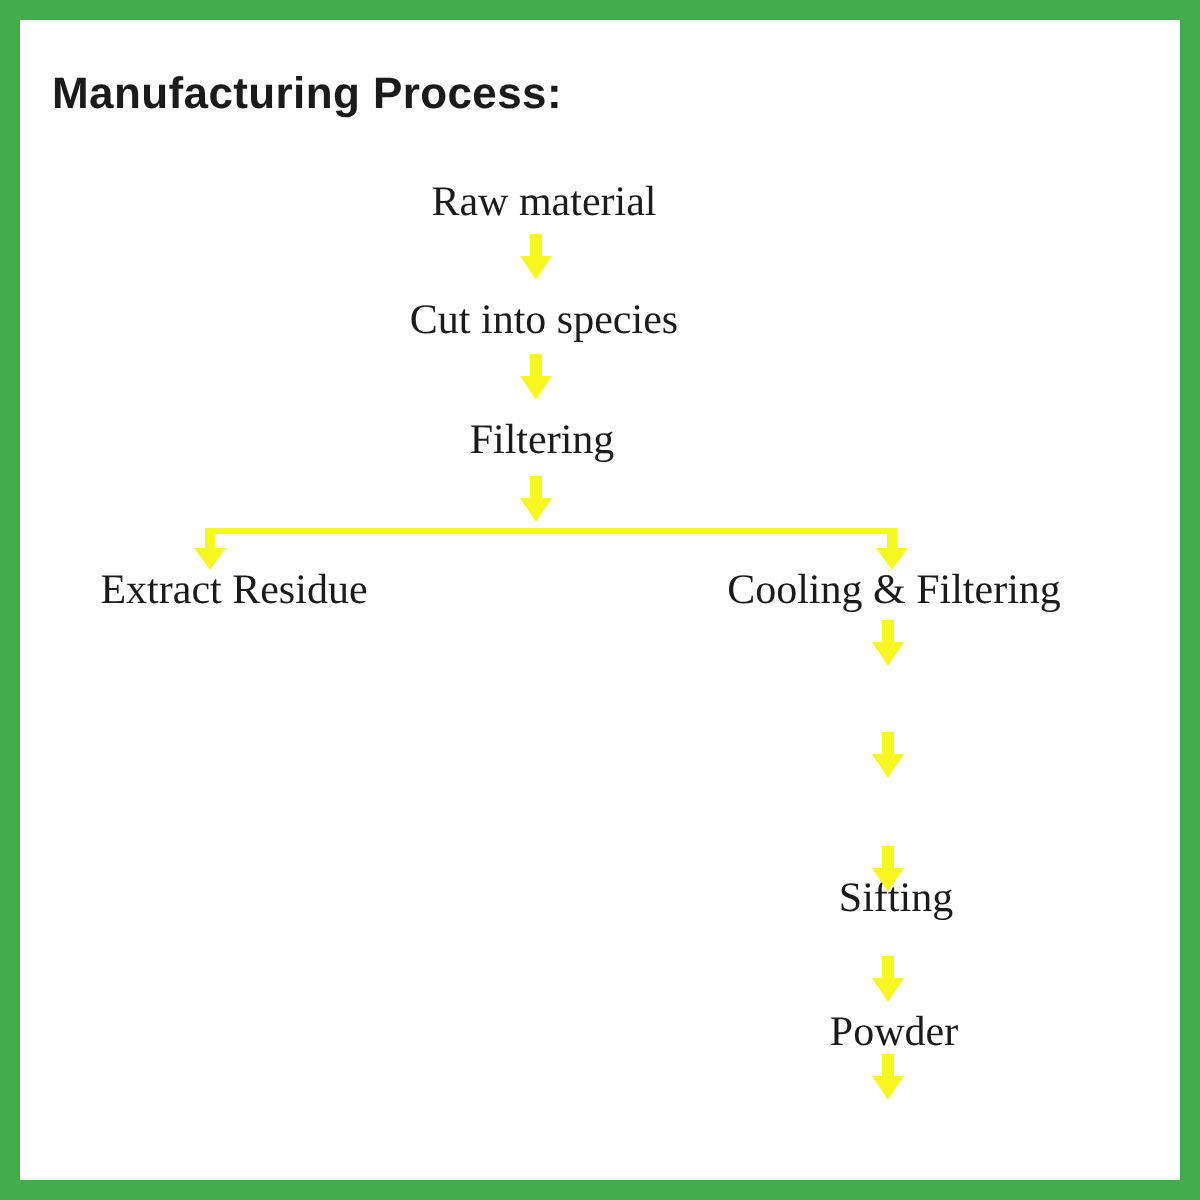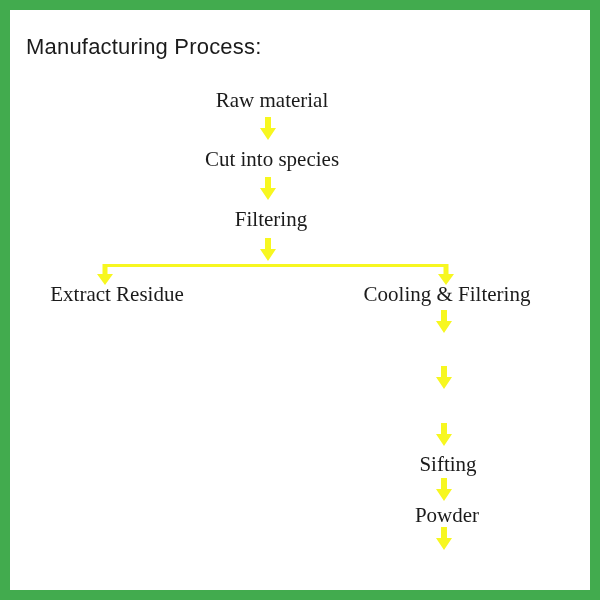--- a/index.html
+++ b/index.html
@@ -15,21 +15,21 @@
     box-sizing:border-box;
     background:var(--background);
     border:10px solid var(--border);
     overflow:hidden;
     font-family:"Liberation Serif", serif;
   }
   .title{
     position:absolute;
     left:16px;top:24px;
     font-family:"Liberation Sans", sans-serif;
-    font-weight:400;
+    font-weight:700;
     font-size:22px;
     letter-spacing:0.2px;
     color:var(--text);
     white-space:nowrap;
   }
   .node{
     position:absolute;
     transform:translate(-50%,-50%);
     font-size:21px;
     color:var(--text);
@@ -55,21 +55,21 @@
 <div class="canvas">
 
   <div class="title">Manufacturing Process:</div>
 
   <div class="node" style="left:262px;top:150px">Cut into species</div>
   <div class="node" style="left:262px;top:91px">Raw material</div>
   <div class="node" style="left:261px;top:210px">Filtering</div>
 
   <div class="node" style="left:437px;top:285px">Cooling &amp; Filtering</div>
   <div class="node" style="left:107px;top:285px">Extract Residue</div>
-  <div class="node" style="left:438px;top:455px">Sifting</div>
+  <div class="node" style="left:438px;top:439px">Sifting</div>
   <div class="node" style="left:437px;top:506px">Powder</div>
 
   <div class="arrow" style="left:258px;top:107px">
     <svg width="16" height="23" viewBox="0 0 16 23">
         <path d="M5 0 H11 V11 H16 L8 23 L0 11 H5 Z" fill="currentColor"></path>
       </svg>
   </div>
   <div class="arrow" style="left:258px;top:167px">
     <svg width="16" height="23" viewBox="0 0 16 23">
         <path d="M5 0 H11 V11 H16 L8 23 L0 11 H5 Z" fill="currentColor"></path>

